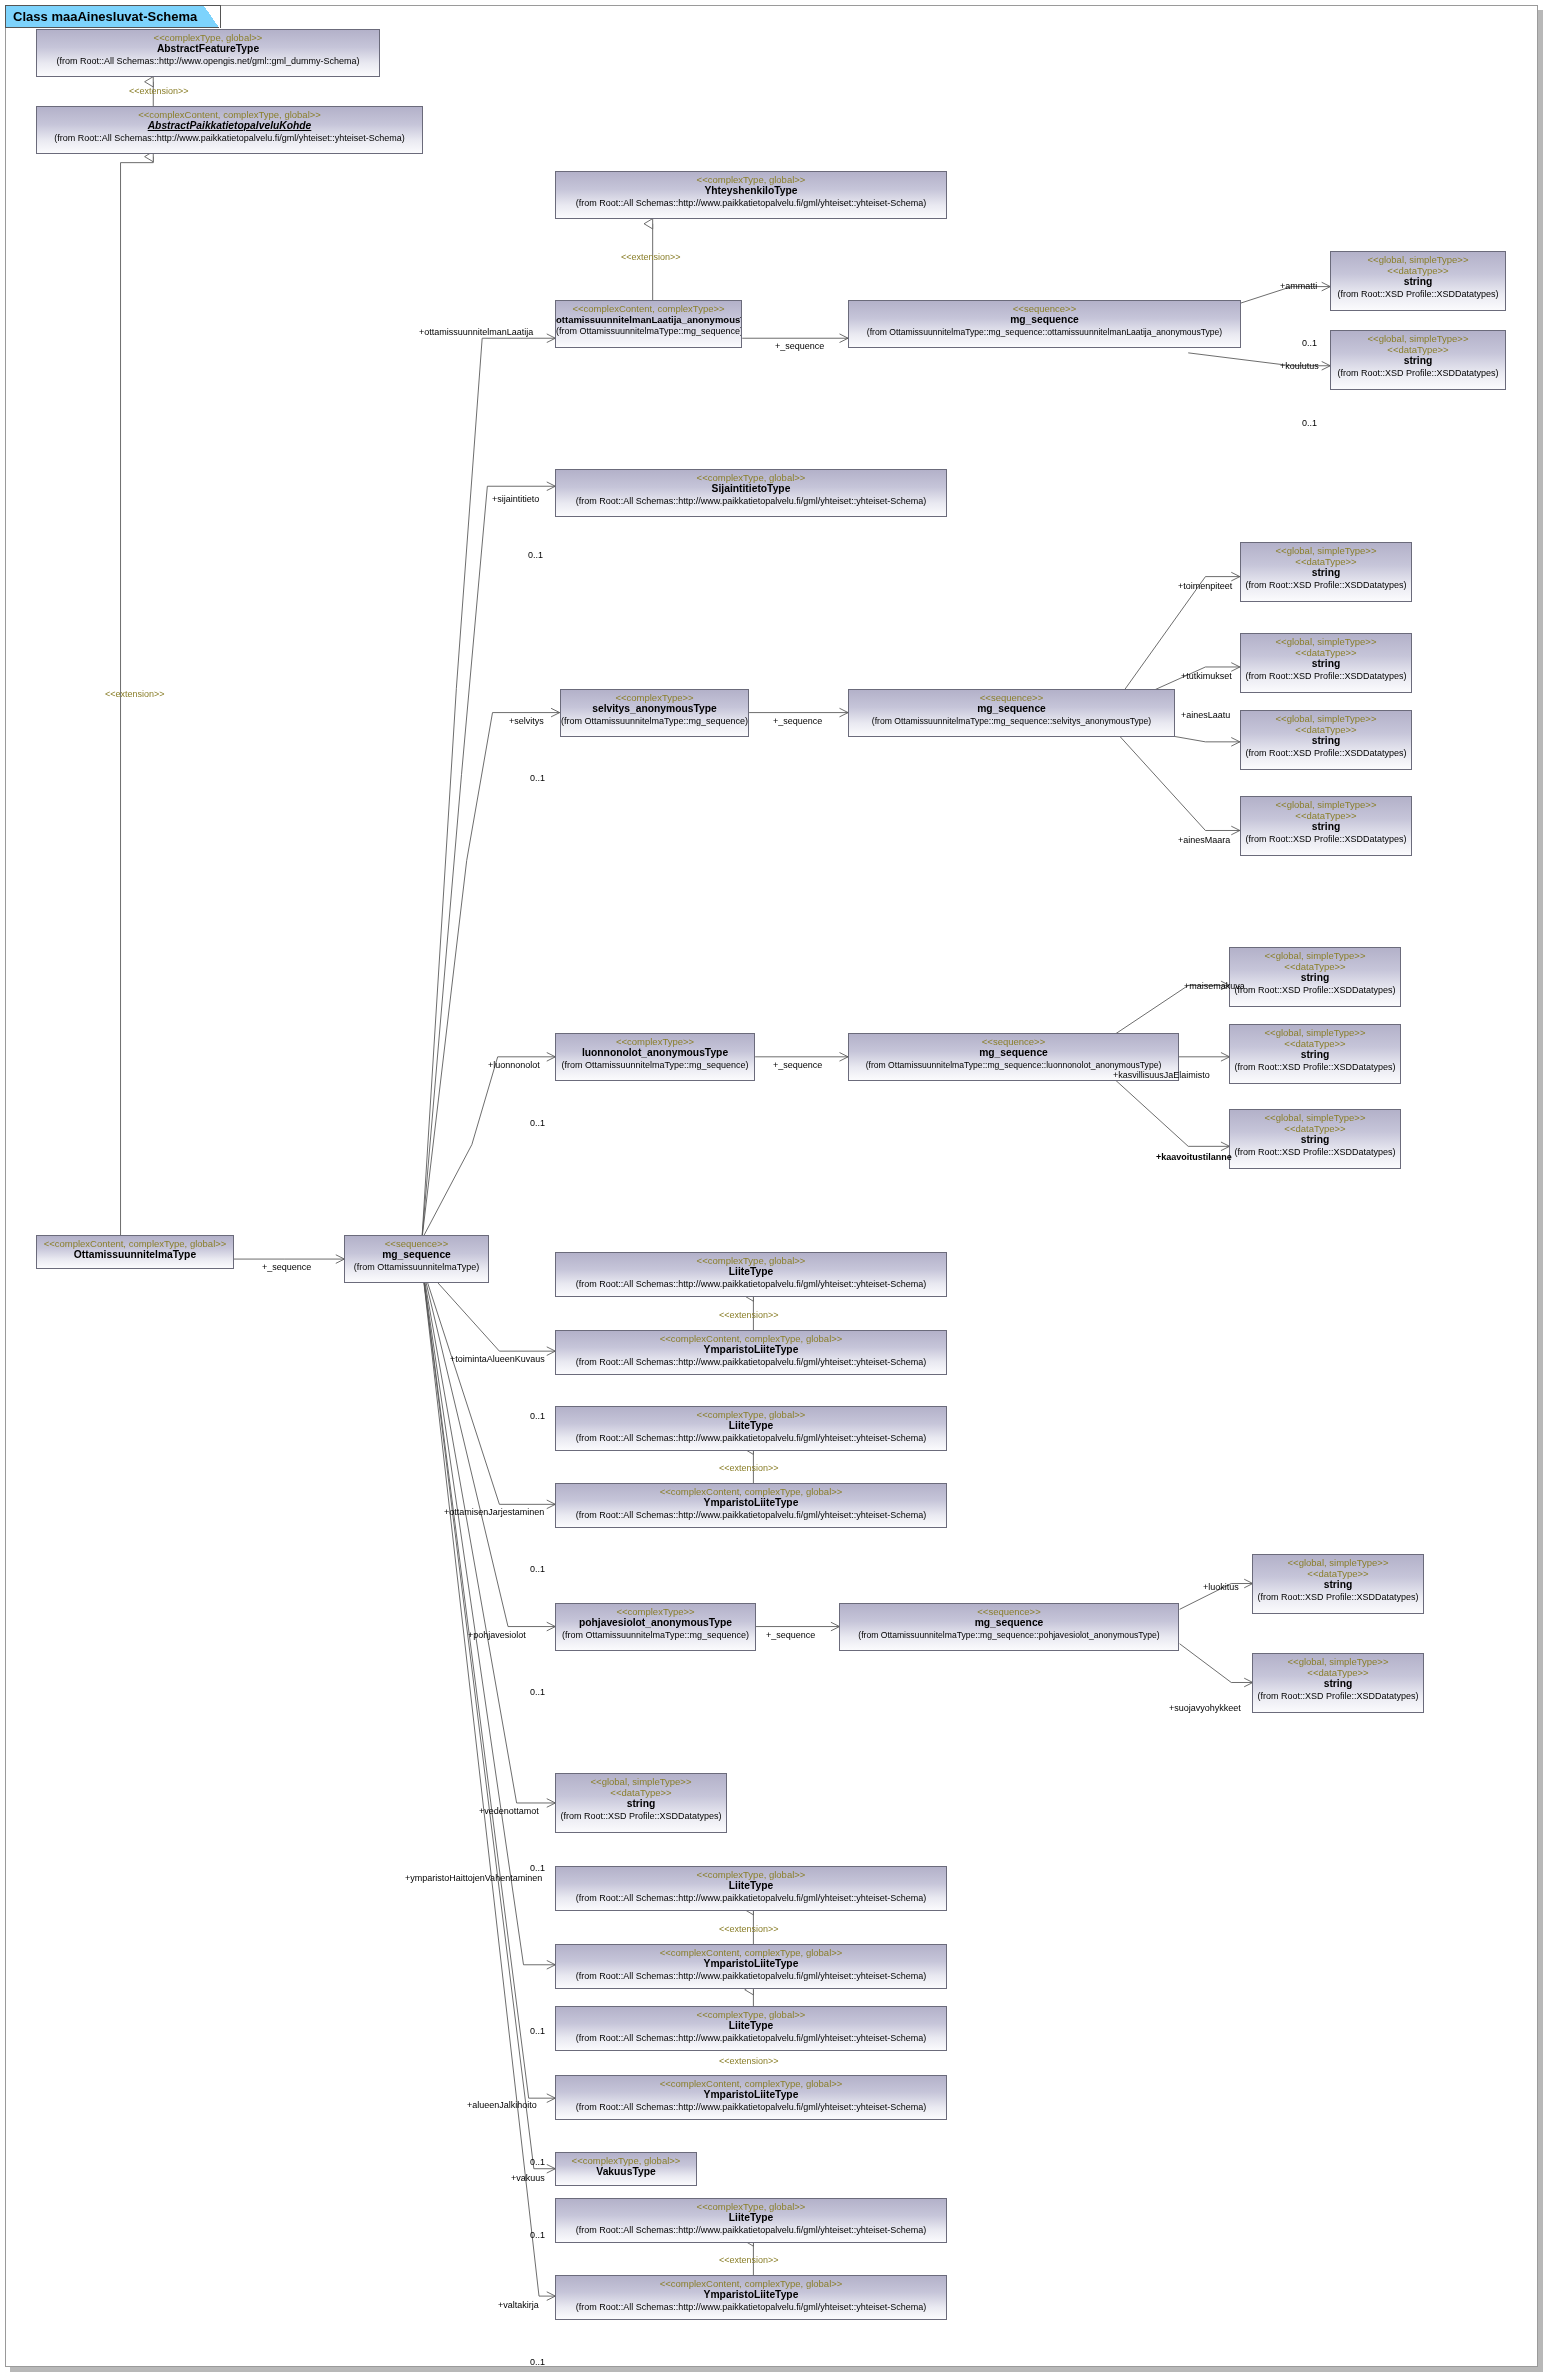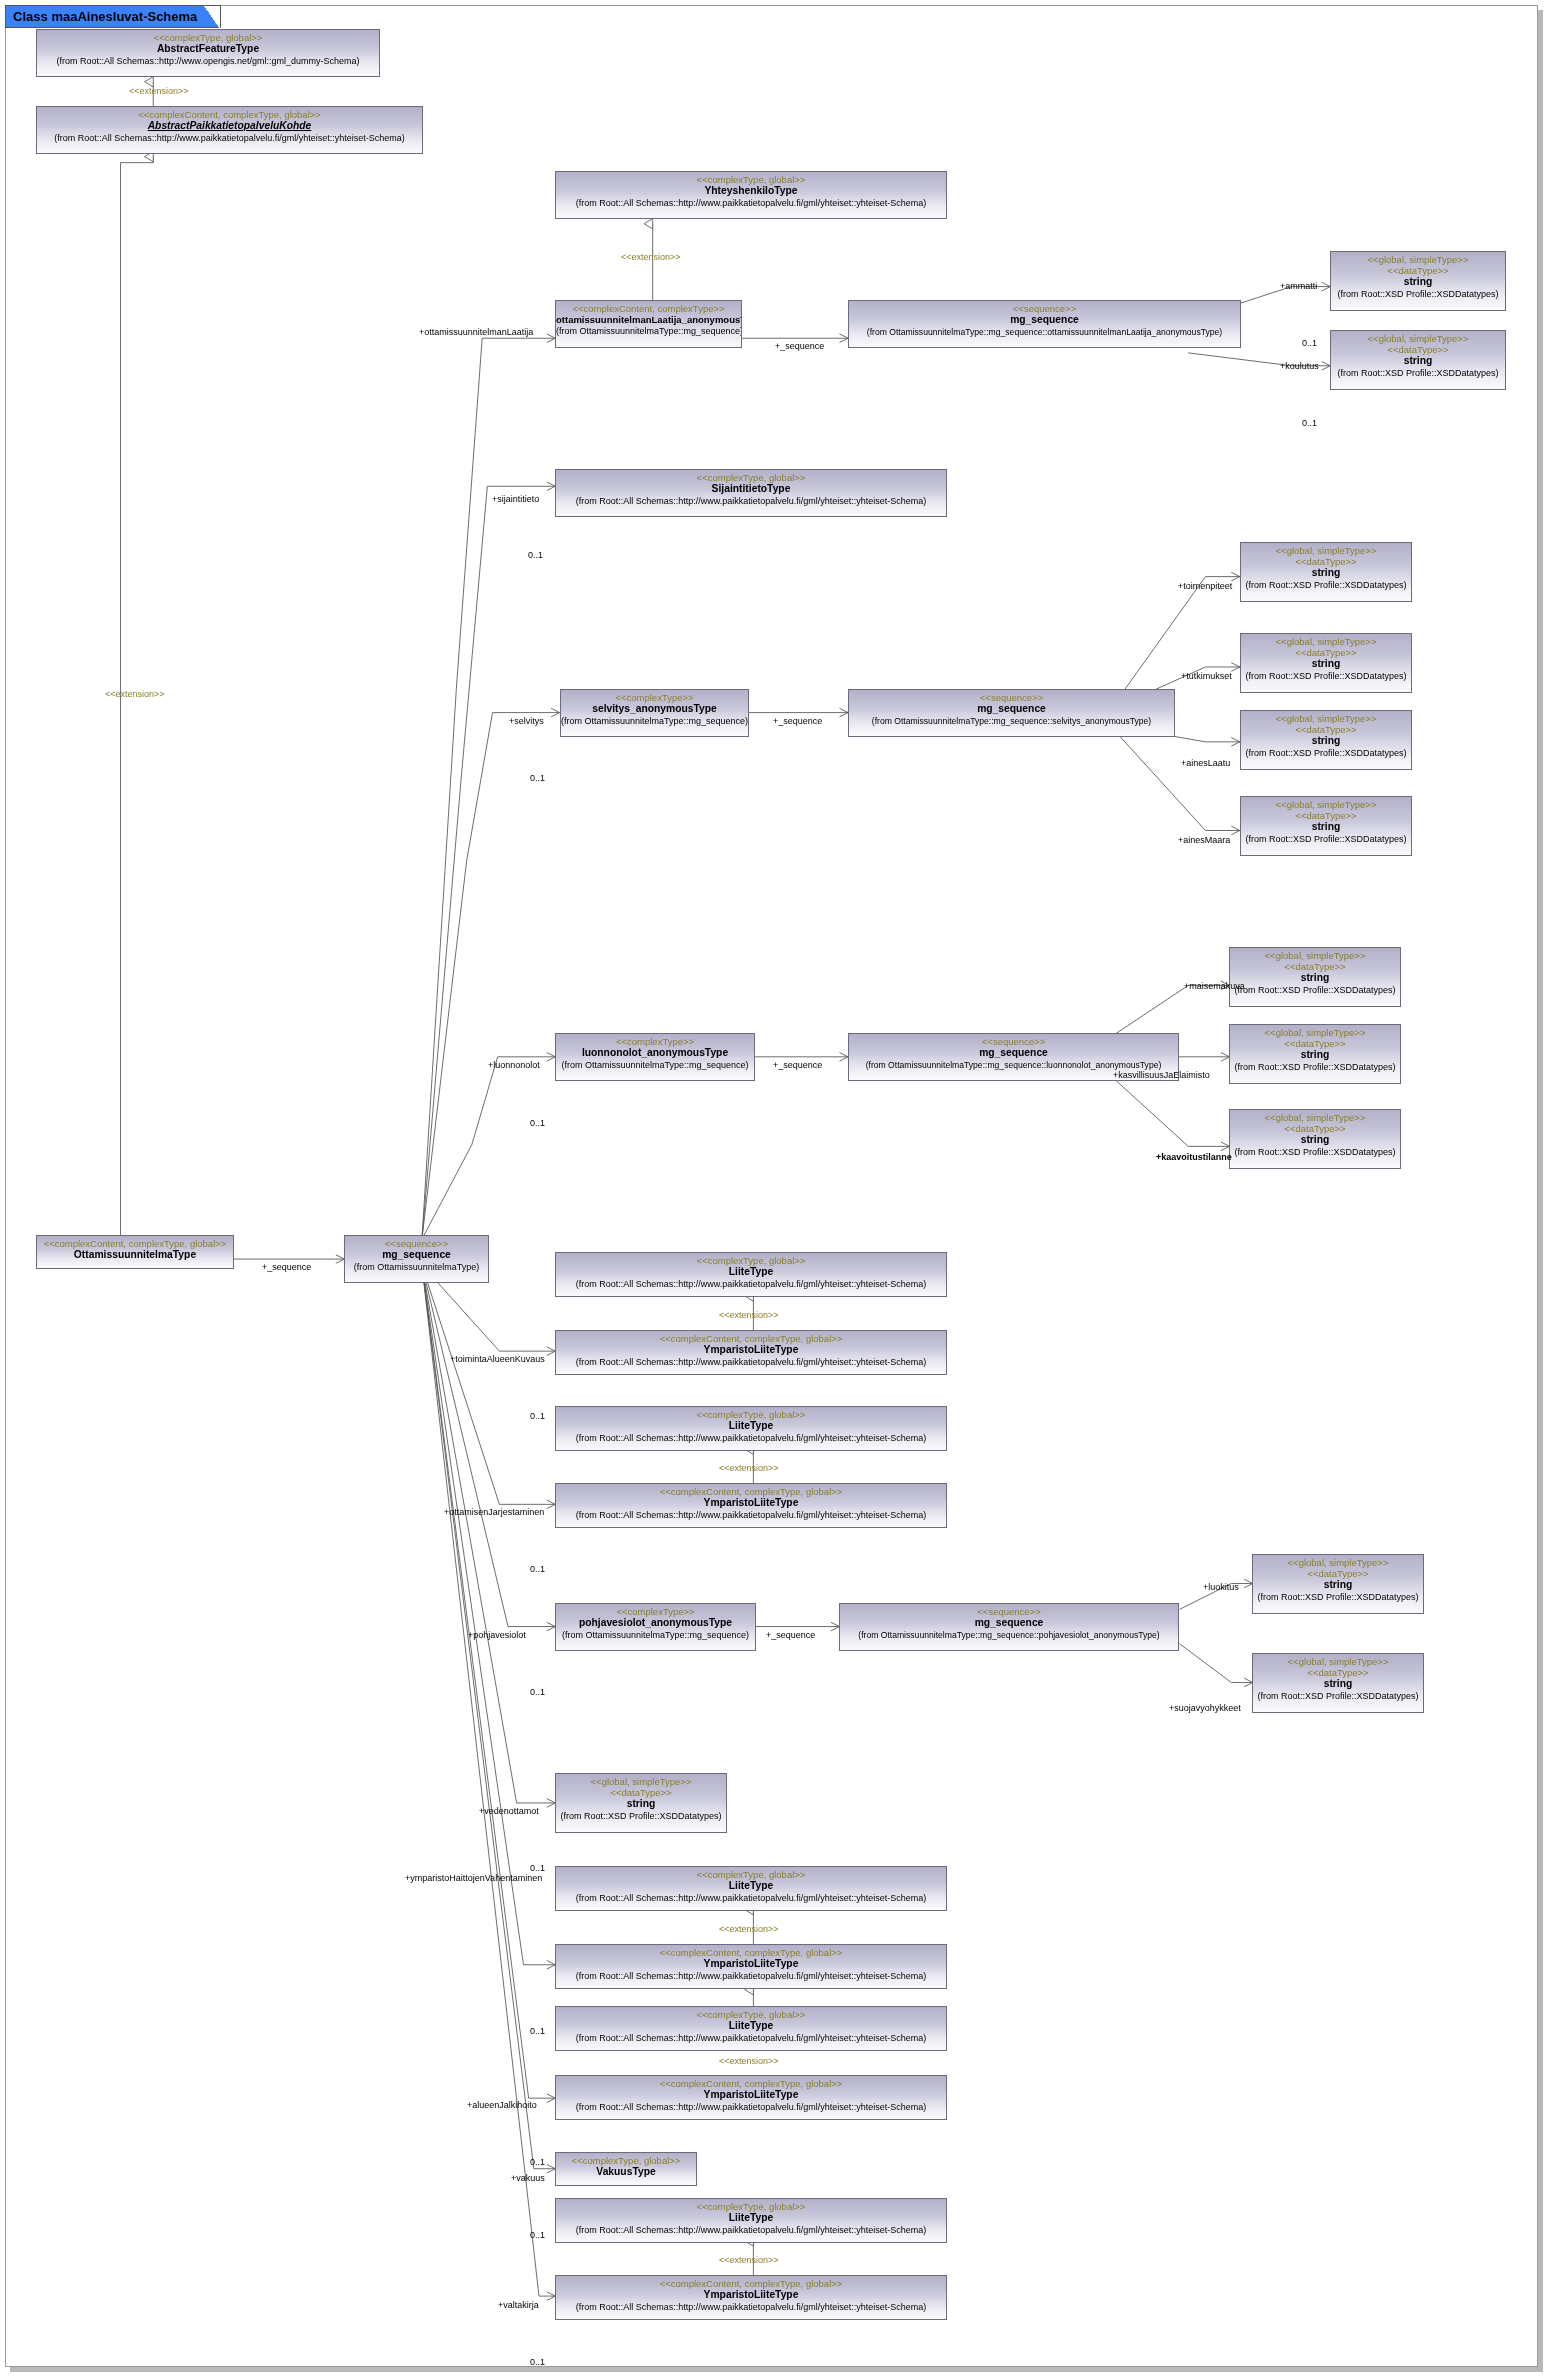--- a/index.html
+++ b/index.html
@@ -5,21 +5,21 @@
 <style>
   html,body{margin:0;padding:0;background:#ffffff;}
   body{font-family:"Liberation Sans",sans-serif;}
   #canvas{position:relative;width:1549px;height:2377px;background:#fff;overflow:hidden;}
 
   
   .frame{position:absolute;left:5.2px;top:5.2px;width:1533px;height:2362px;
          border:0.9px solid #9a9a9a;background:#fff;box-sizing:border-box;}
   .frame-shadow{position:absolute;left:10.3px;top:10.3px;width:1533px;height:2362px;
          background:#b8b8b8;z-index:0;}
-  .frame-tab{position:absolute;left:5.2px;top:5.2px;height:22.4px;background:#3b82f6;
+  .frame-tab{position:absolute;left:5.2px;top:5.2px;height:22.4px;background:#7dd3fc;
          border:0.9px solid #555;border-bottom:0.9px solid #555;box-sizing:border-box;
          padding:2.6px 22.4px 2.6px 6.9px;font-size:13px;font-weight:bold;color:#000;z-index:6;}
   .frame-tab:after{content:"";position:absolute;right:0;top:0;width:15.5px;height:22.4px;
          background:linear-gradient(to bottom left,#fff 50%,transparent 50%);}
 
   
   #links{position:absolute;left:0;top:0;width:1549px;height:2377px;z-index:2;}
 
   
   .cls{position:absolute;z-index:3;border:0.9px solid #6b6b7b;box-sizing:border-box;
@@ -225,21 +225,21 @@
     <div class="from">(from Root::XSD Profile::XSDDatatypes)</div>
   </div>
   <div class="lbl" style="left:1181px;top:671px;">+tutkimukset</div>
 
   <div class="cls" style="left:1240px;top:710px;width:172px;height:60px;">
     <div class="stereo">&lt;&lt;global, simpleType&gt;&gt;</div>
     <div class="stereo2">&lt;&lt;dataType&gt;&gt;</div>
     <div class="nm">string</div>
     <div class="from">(from Root::XSD Profile::XSDDatatypes)</div>
   </div>
-  <div class="lbl" style="left:1181px;top:758px;">+ainesLaatu</div>
+  <div class="lbl" style="left:1181px;top:710px;">+ainesLaatu</div>
 
   <div class="cls" style="left:1240px;top:796px;width:172px;height:60px;">
     <div class="stereo">&lt;&lt;global, simpleType&gt;&gt;</div>
     <div class="stereo2">&lt;&lt;dataType&gt;&gt;</div>
     <div class="nm">string</div>
     <div class="from">(from Root::XSD Profile::XSDDatatypes)</div>
   </div>
   <div class="lbl" style="left:1178px;top:835px;">+ainesMaara</div>
 
   <div class="cls" style="left:555px;top:1033px;width:200px;height:48px;">

